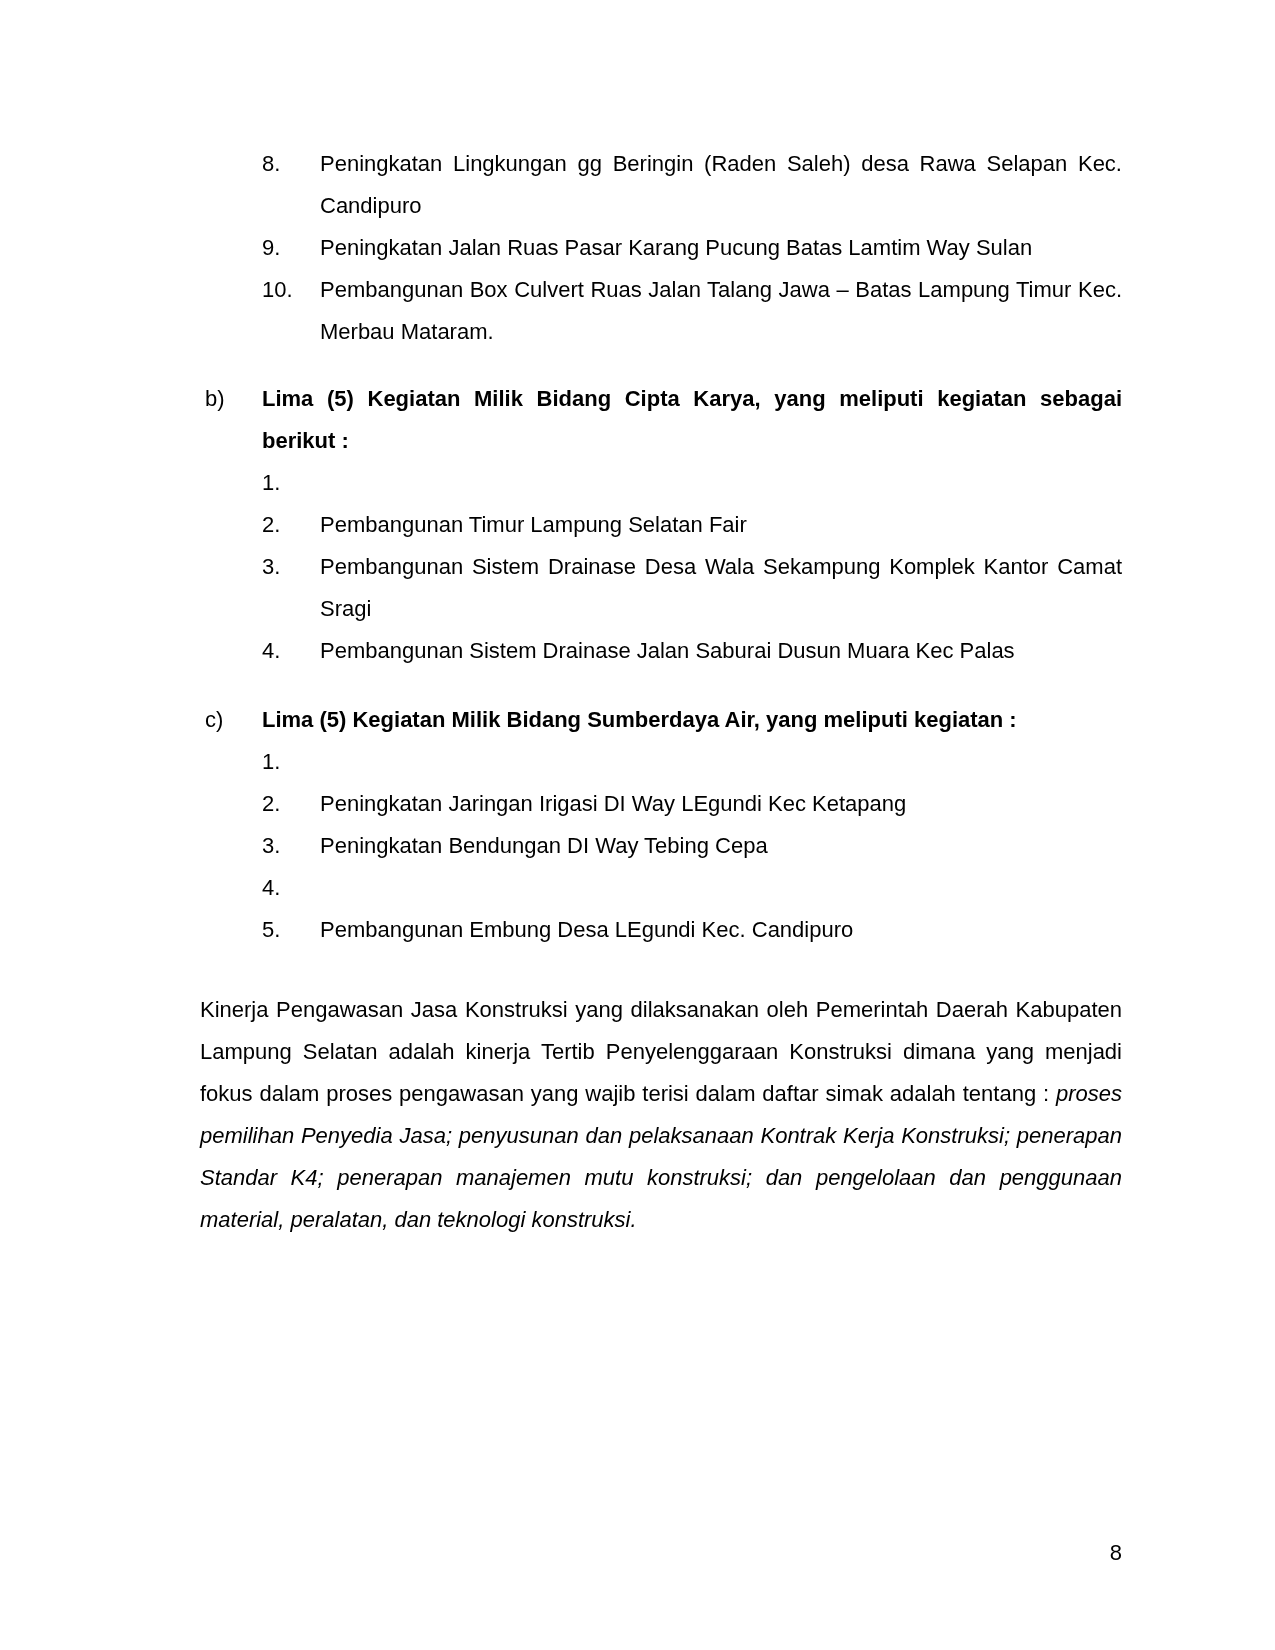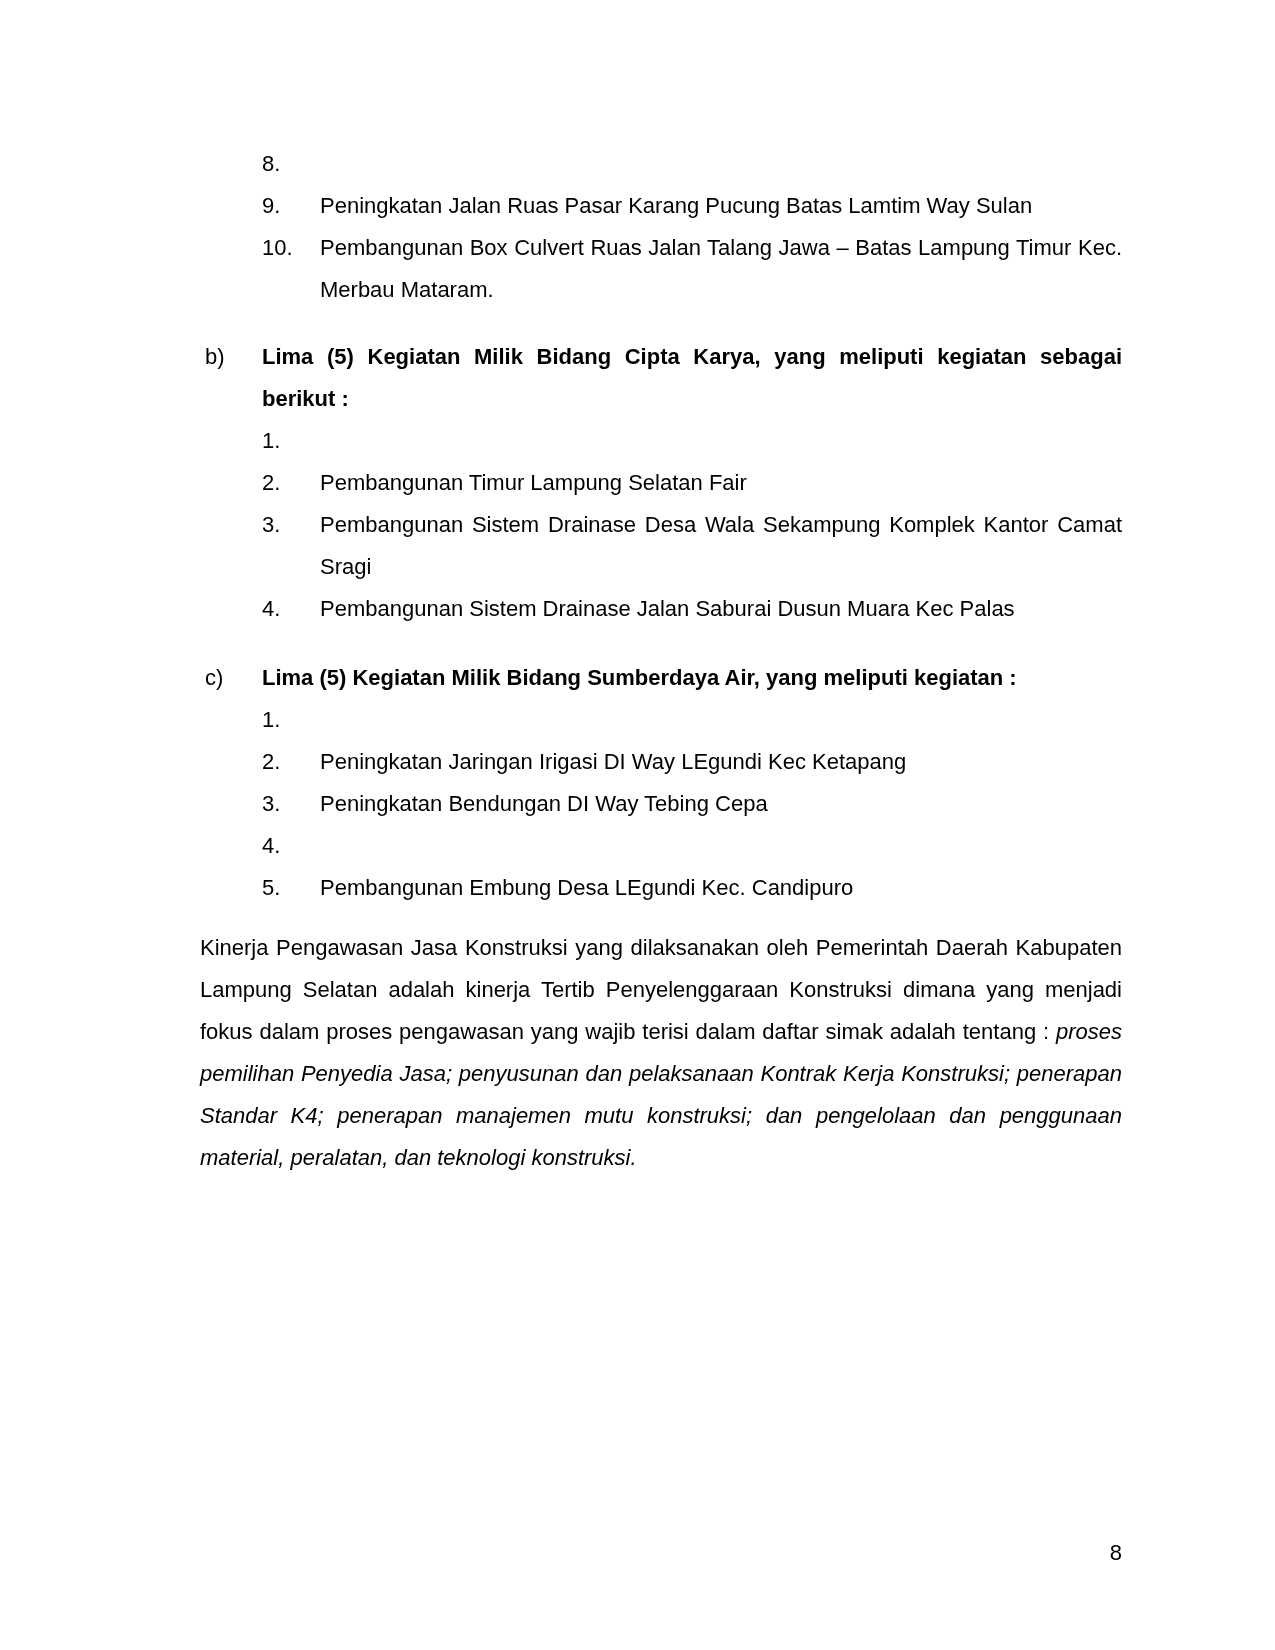--- a/index.html
+++ b/index.html
@@ -43,40 +43,41 @@
     text-align: left;
   }
   .hdr-row .body {
     flex: 1 1 auto;
     text-align: justify;
     font-weight: bold;
   }
   .section-b { margin-top: 25px; }
   .section-c { margin-top: 27px; }
   .closing {
-    margin-top: 18px;
+    margin-top: 38px;
     text-align: justify;
   }
   .closing .it { font-style: italic; }
   .page-number {
     position: absolute;
     left: 200px;
     top: 1532px;
     width: 922px;
     text-align: right;
   }
 </style>
 </head>
 <body>
 
 <div class="page">
   <div class="content">
 
     <div class="li-row">
       <div class="num">8.</div>
+      <div class="body">Peningkatan Lingkungan gg Beringin (Raden Saleh) desa Rawa Selapan Kec. Candipuro</div>
     </div>
     <div class="li-row">
       <div class="num">9.</div>
       <div class="body">Peningkatan Jalan Ruas Pasar Karang Pucung Batas Lamtim Way Sulan</div>
     </div>
     <div class="li-row">
       <div class="num">10.</div>
       <div class="body">Pembangunan Box Culvert Ruas Jalan Talang Jawa – Batas Lampung Timur Kec. Merbau Mataram.</div>
     </div>
 

